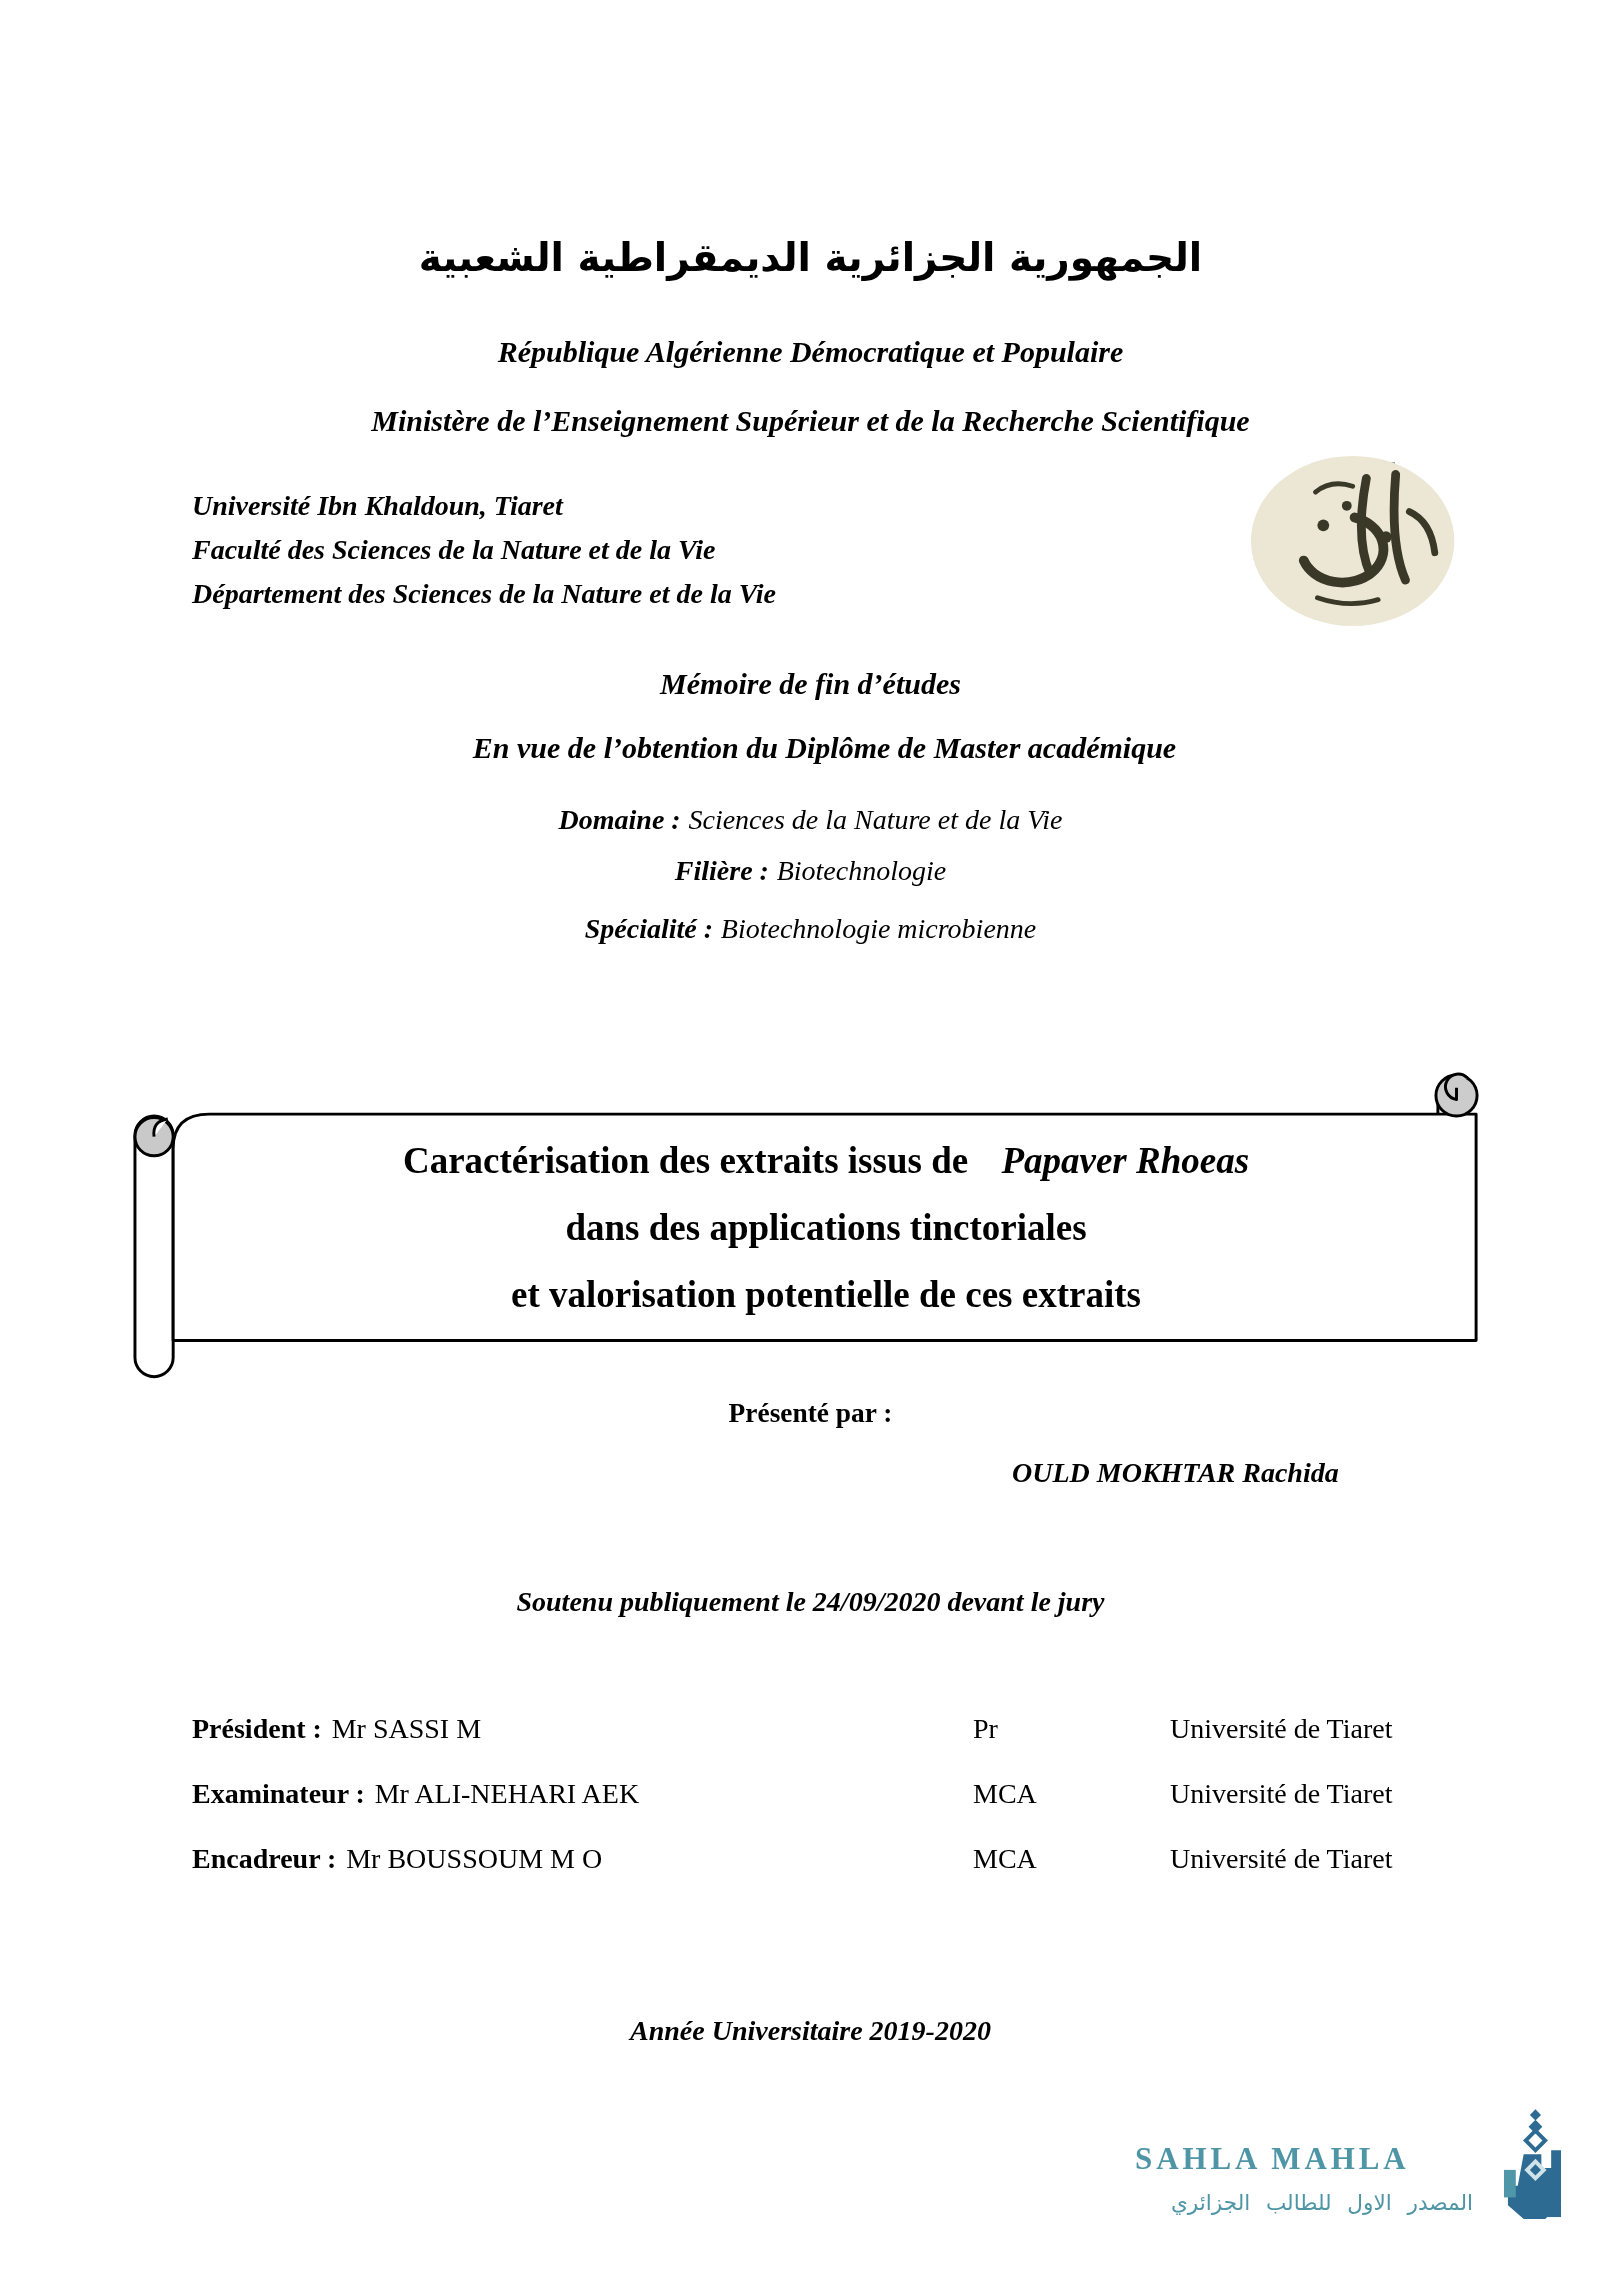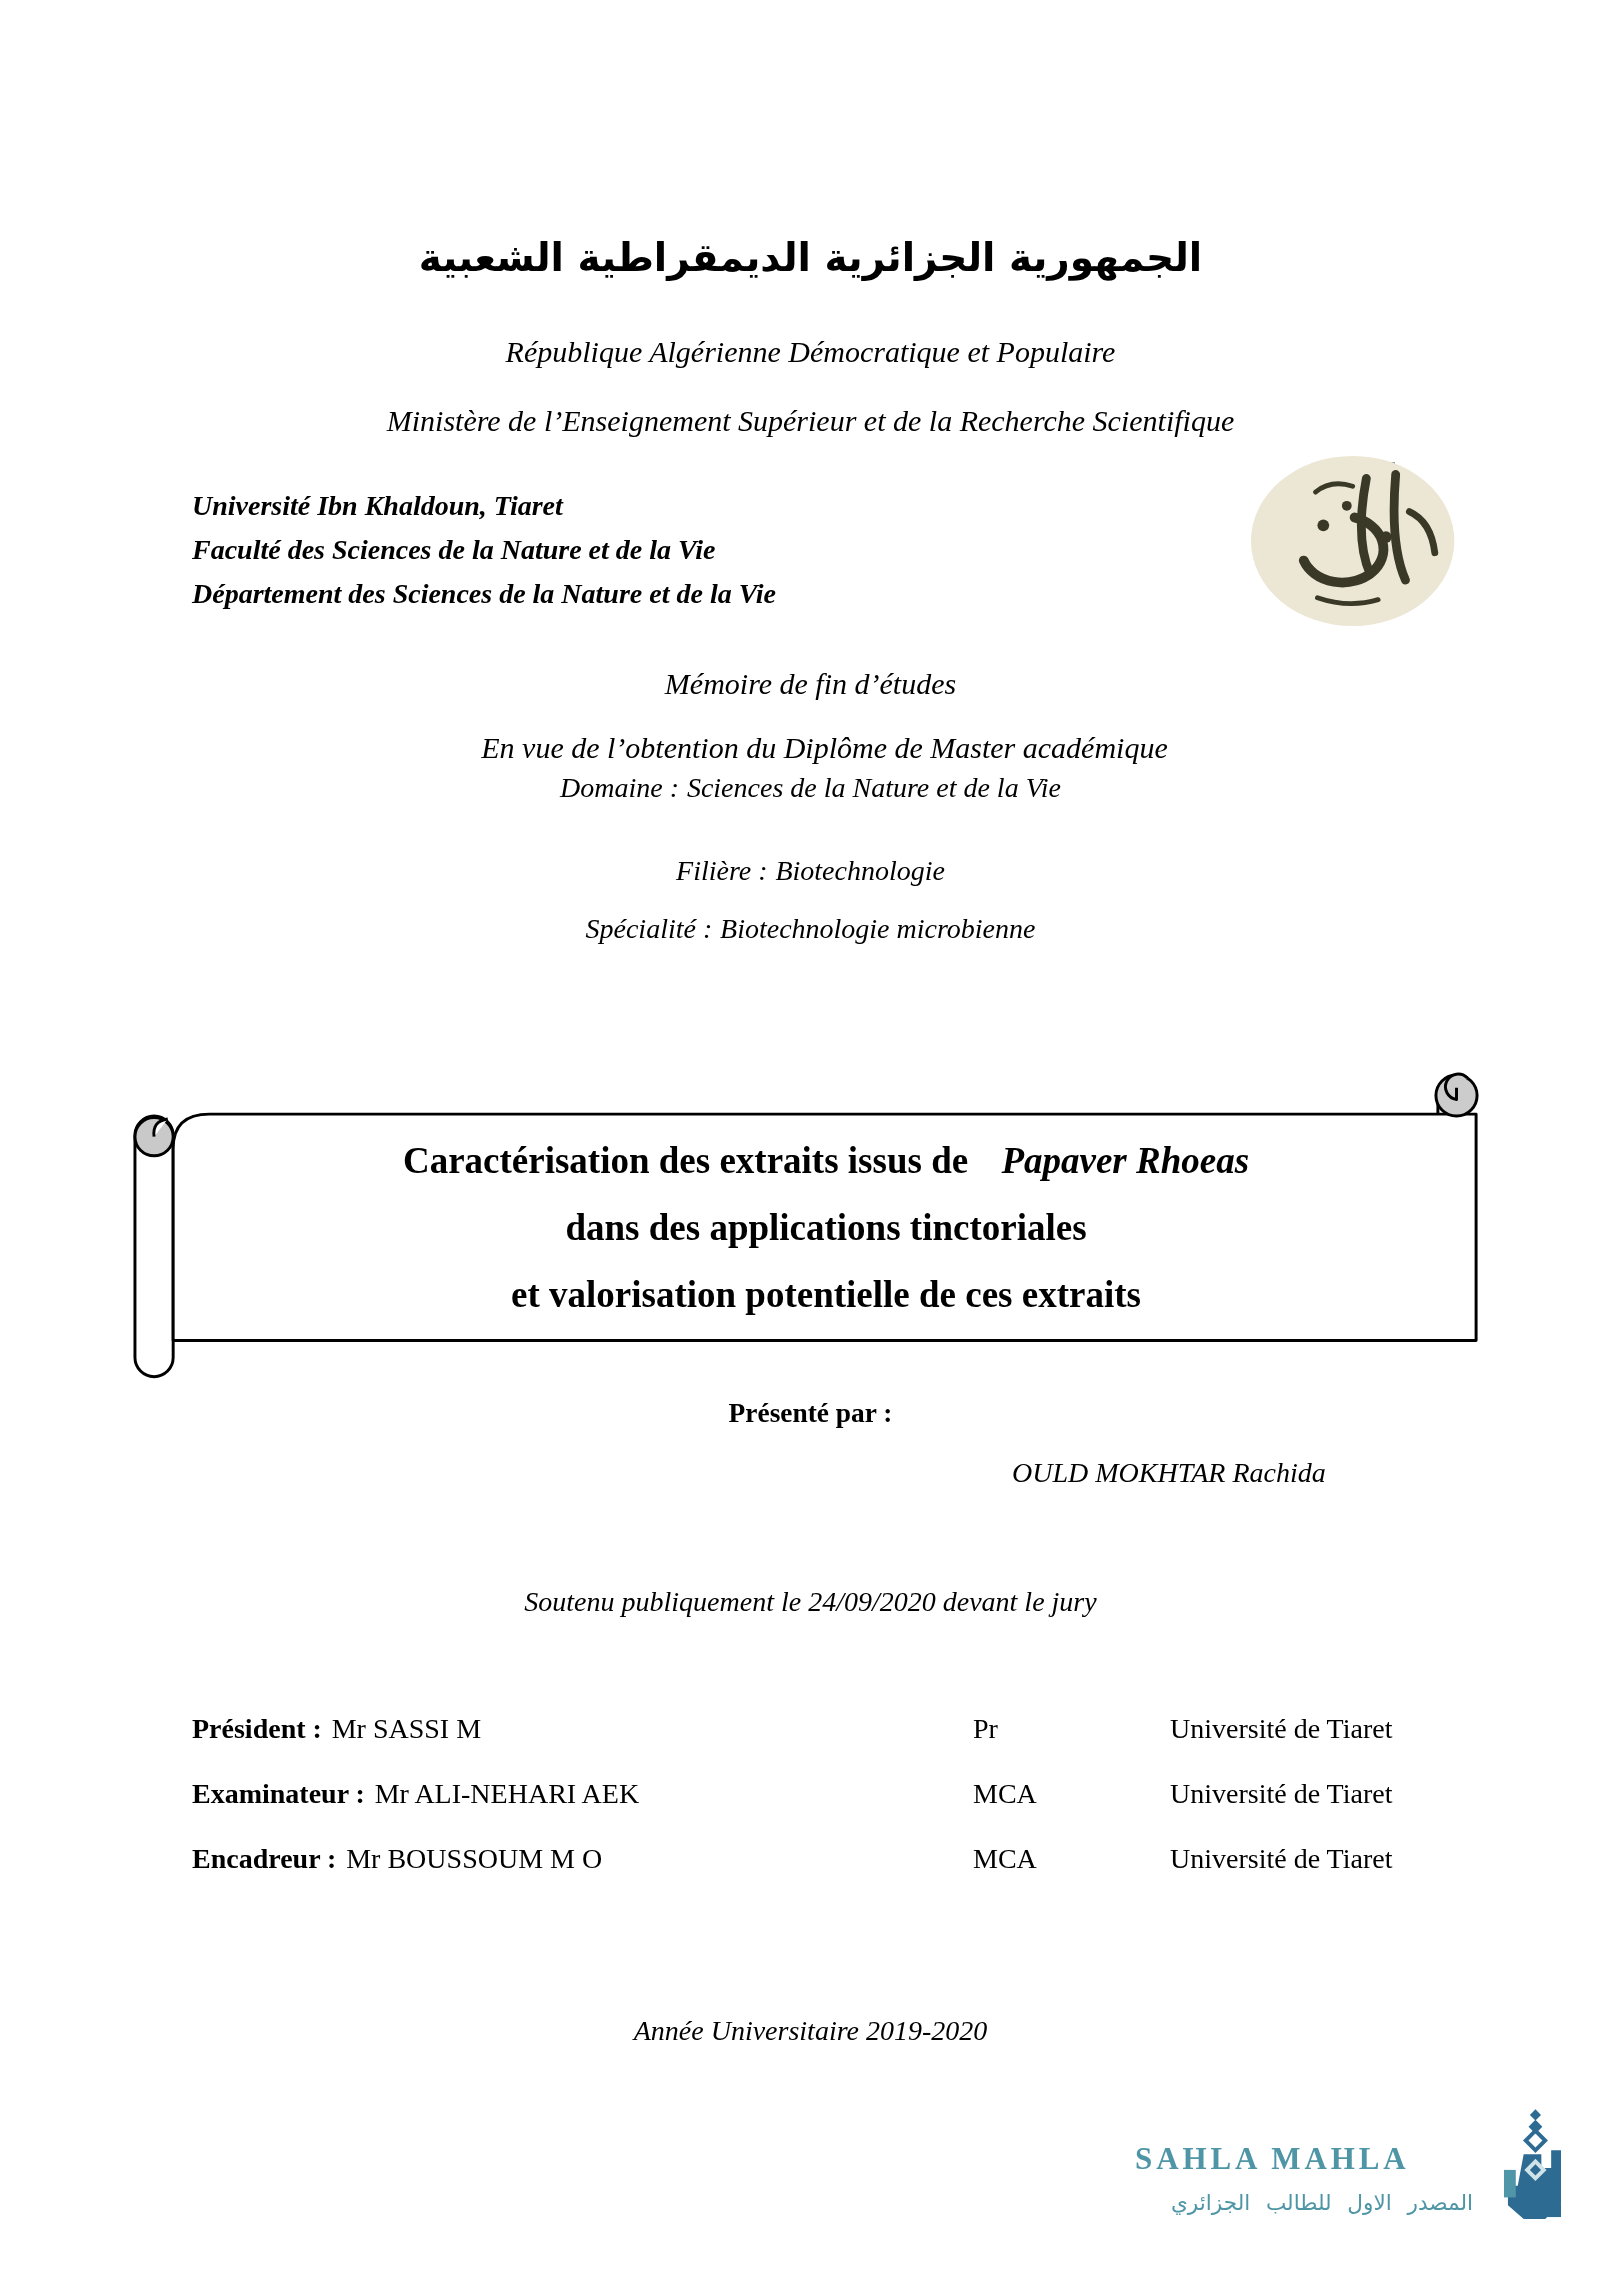--- a/index.html
+++ b/index.html
@@ -6,36 +6,36 @@
   #page{
     position:relative;
     width:1621px;height:2293px;
     background:#ffffff;
     font-family:"Liberation Serif","DejaVu Serif",serif;
     color:#000;
     overflow:hidden;
   }
   .abs{position:absolute;}
   .center-line{position:absolute;left:0;right:0;text-align:center;}
-  .bi{font-weight:normal;font-style:italic;}
+  .bi{font-weight:bold;font-style:italic;}
   .i{font-style:italic;margin-left:24px;}
 
   .ar-top{top:235px;font-family:"DejaVu Sans",sans-serif;font-weight:bold;font-size:39px;direction:rtl;}
   .line-republic{top:335px;font-size:30px;}
   .line-ministry{top:404px;font-size:30px;}
 
   .univ-block{left:192px;top:484px;font-size:28px;line-height:44px;font-weight:bold;font-style:italic;text-align:left;}
 
   .seal-box{left:1247px;top:451px;width:212px;height:178px;overflow:hidden;}
   .seal-topline{left:1322px;top:462px;width:73px;height:2px;background:#9a9a9a;}
 
   .memoire{top:667px;font-size:30px;}
   .purpose{top:731px;font-size:30px;padding-left:28px;}
   .field-line{font-size:28px;}
-  .domaine{top:772px;}
+  .domaine{top:804px;}
   .filiere{top:855px;}
   .specialite{top:913px;}
   .field-line .val{font-style:italic;font-weight:normal;margin-left:7.8px;}
 
   .theme-heading{top:1037px;font-size:26.5px;font-weight:bold;letter-spacing:0.5px;}
 
   .banner-svg{left:125px;top:1072px;}
   .banner-text{
     left:178px;top:1127px;width:1296px;
     text-align:center;font-size:37px;font-weight:bold;line-height:67px;

